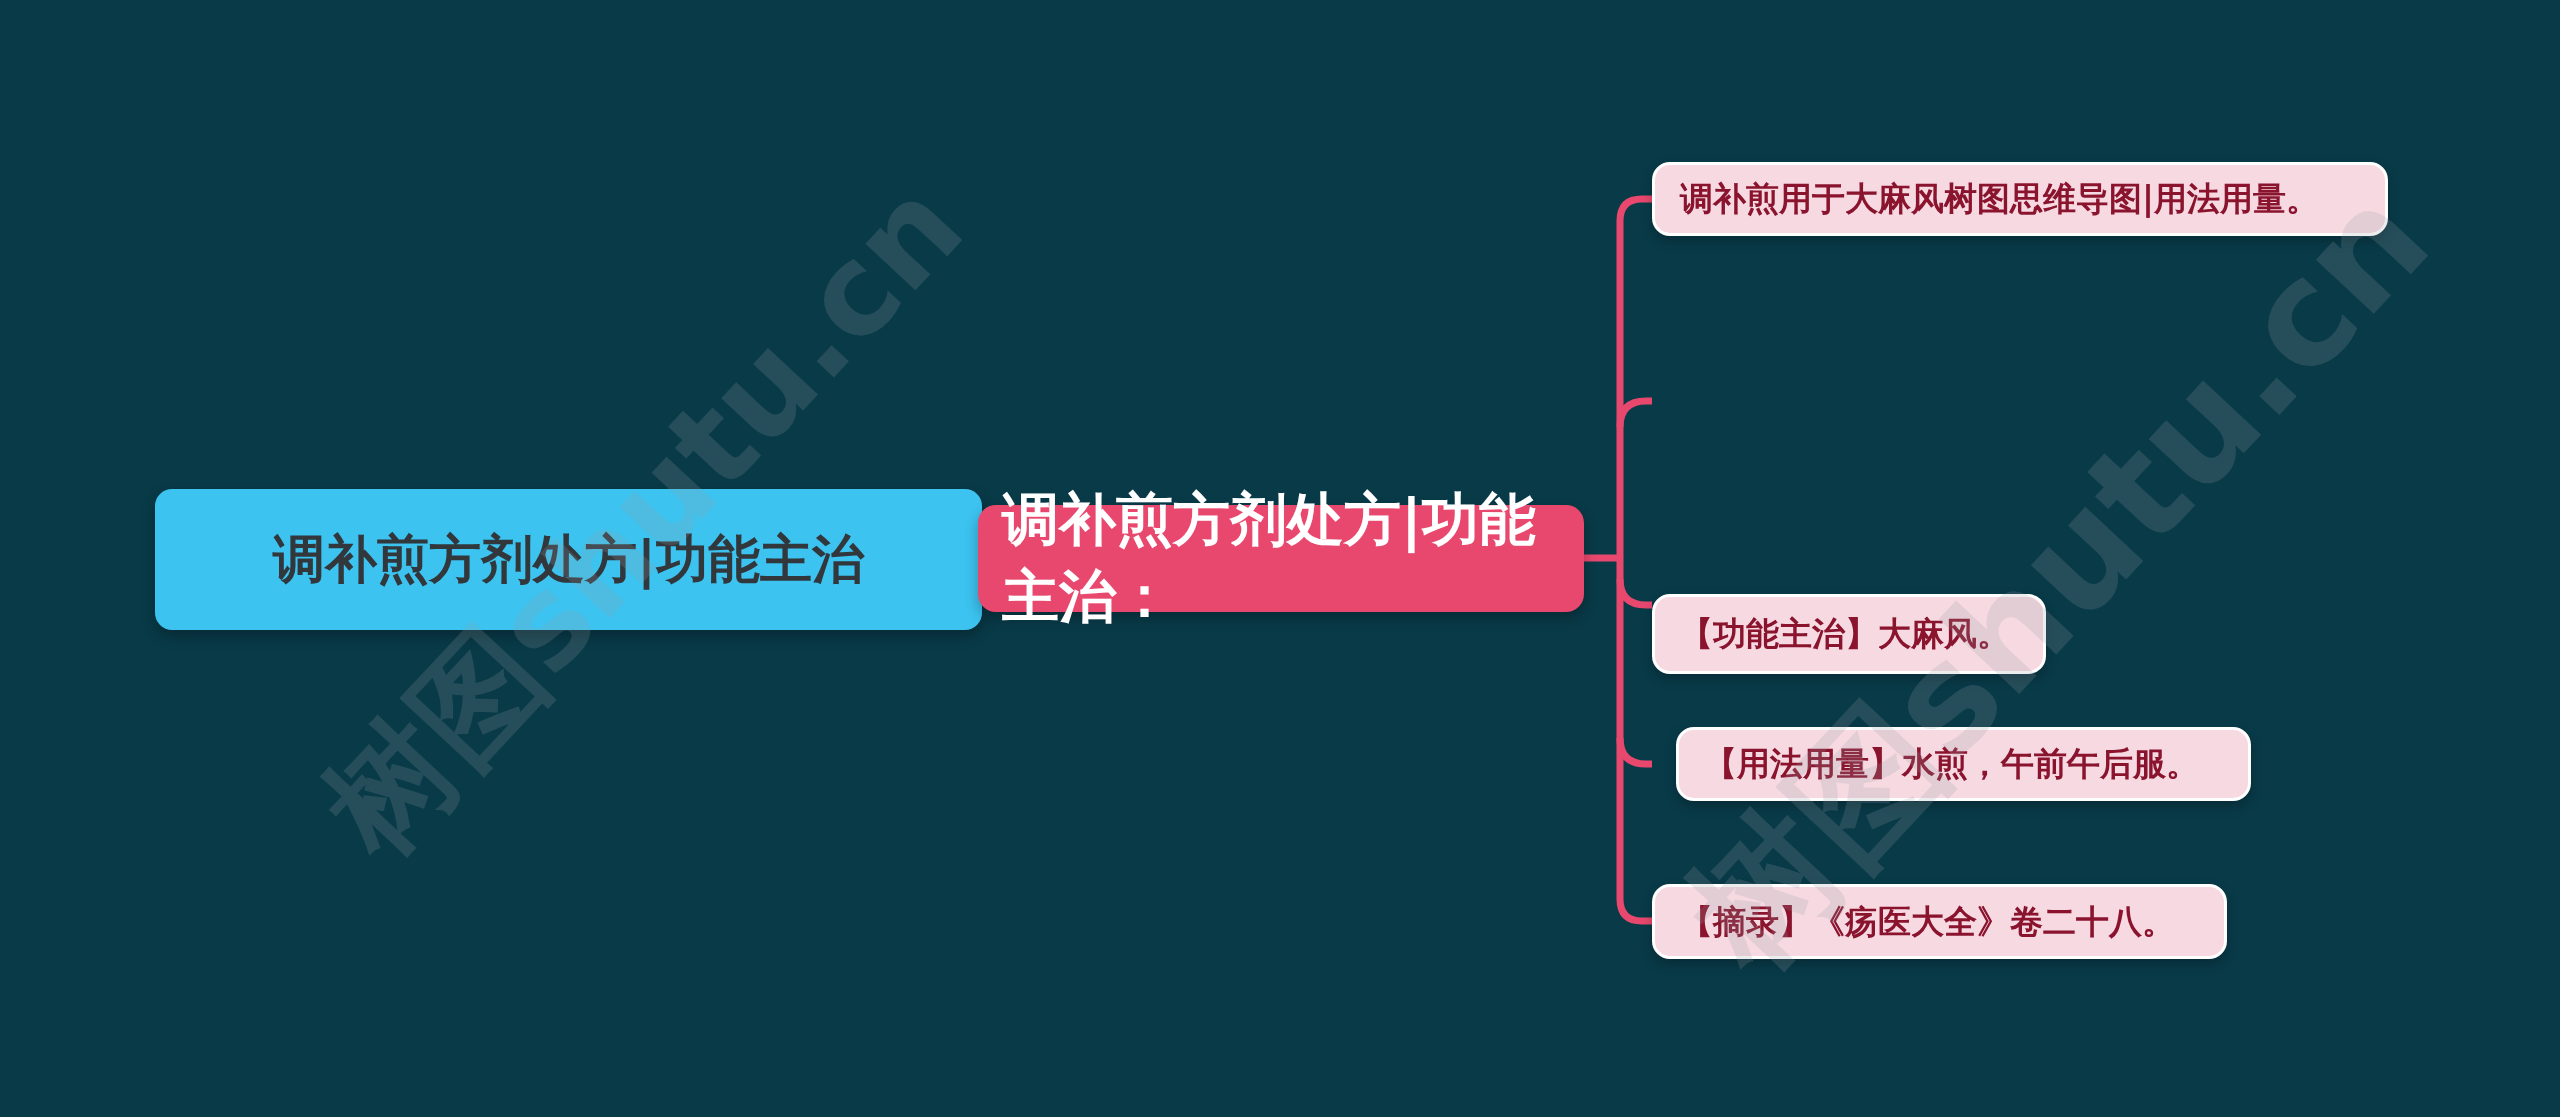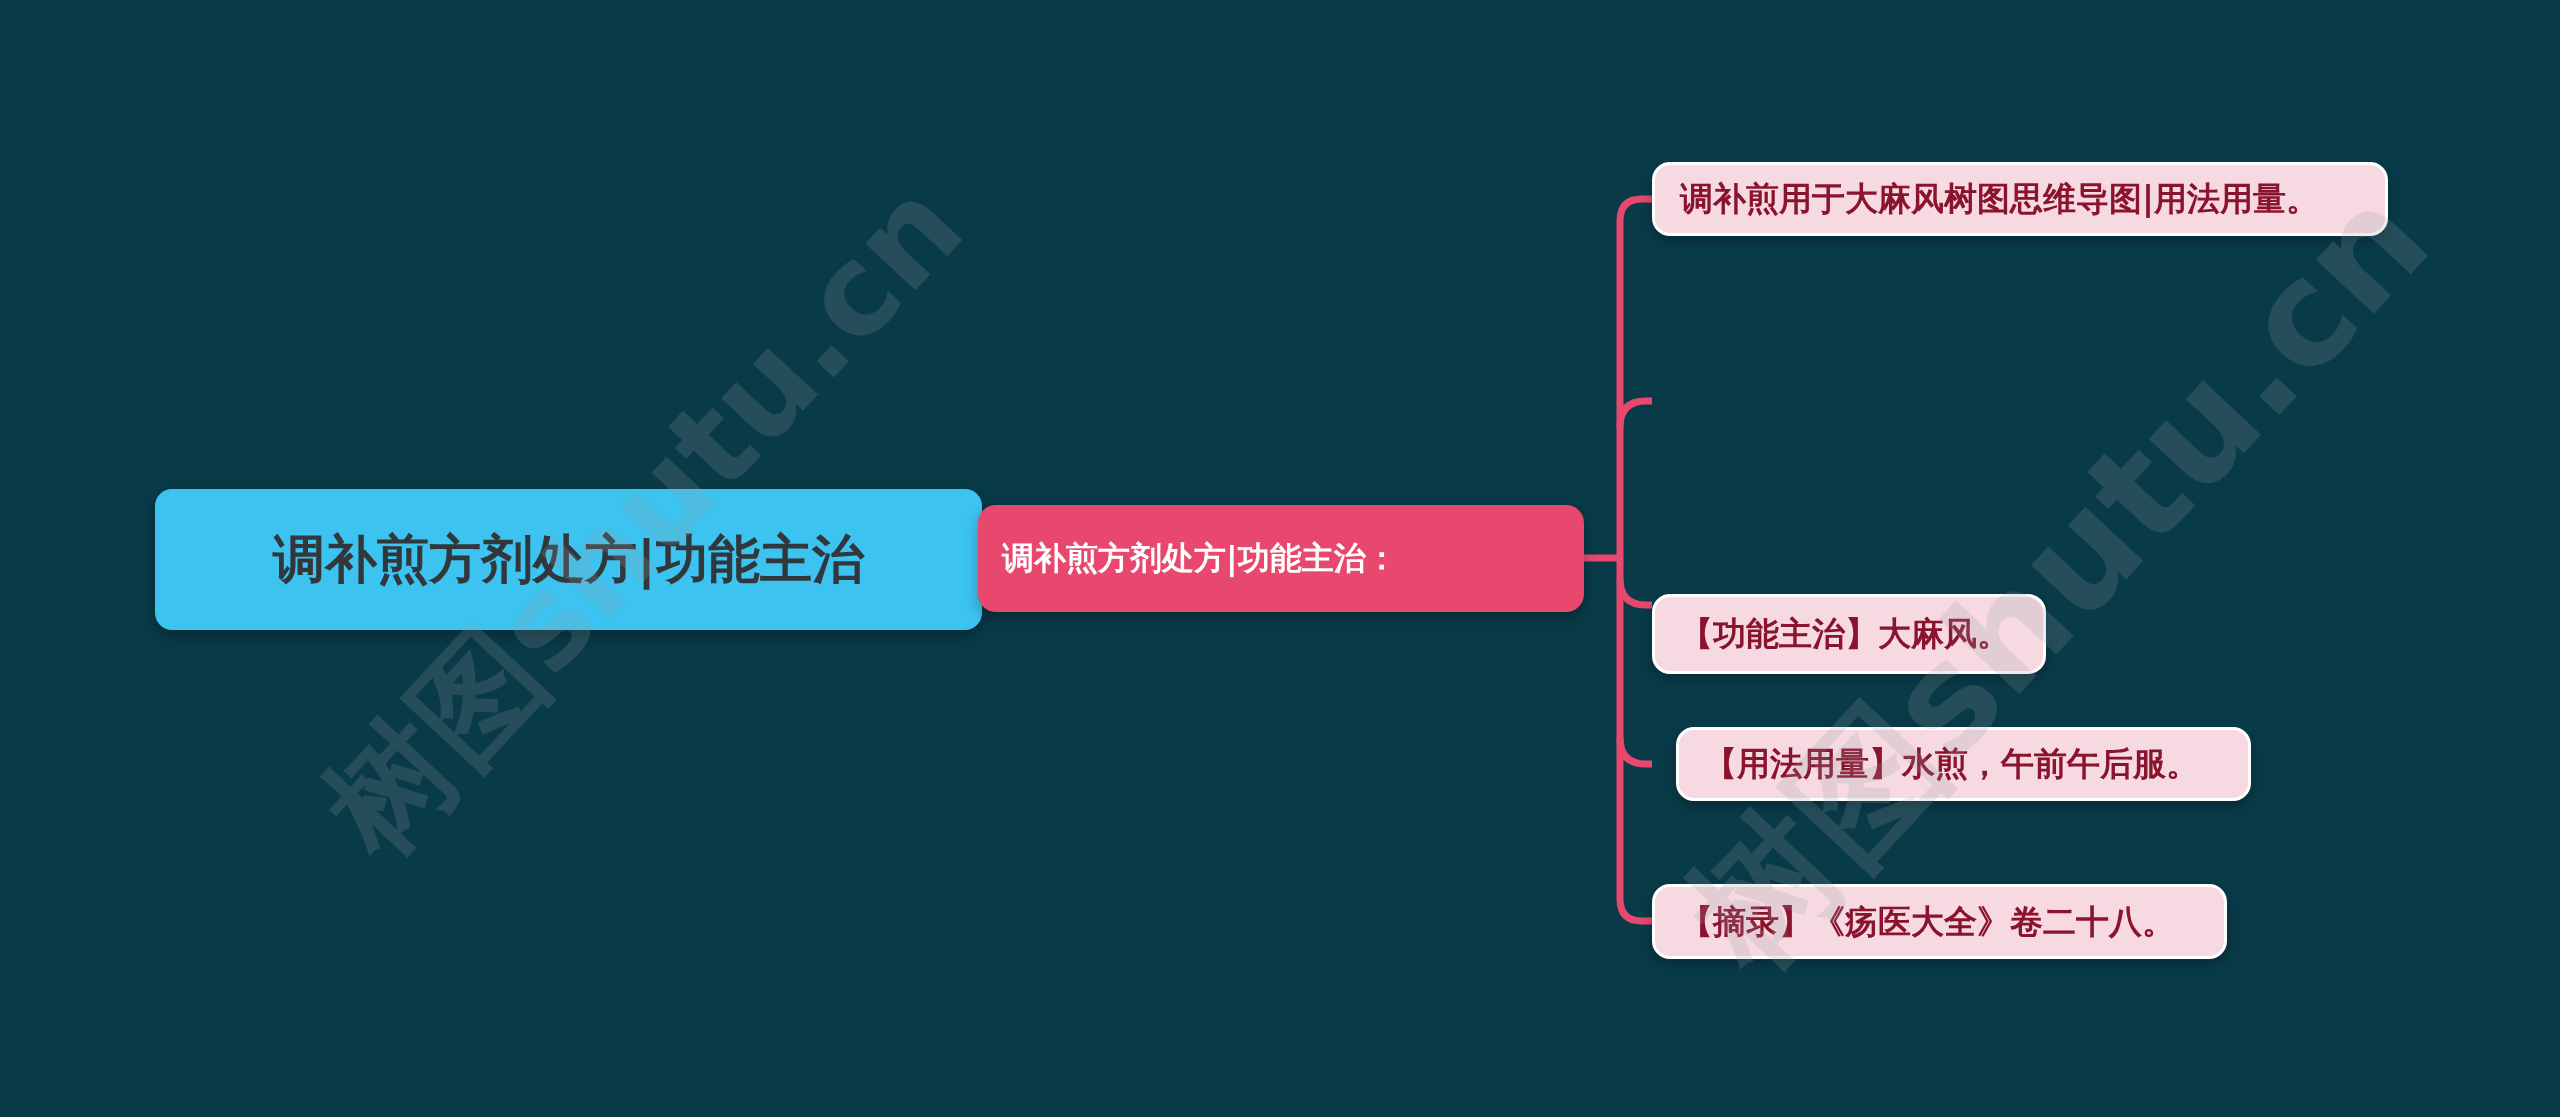--- a/index.html
+++ b/index.html
@@ -54,21 +54,21 @@
     color:var(--root-text,#32373C);
     font-size:52px; font-weight:600;
     justify-content:center;
     box-shadow:0 6px 14px rgba(0,0,0,0.28);
   }
   .center-node{
     left:978px; top:505px; width:606px; height:107px;
     background:var(--accent,#E9486E);
     border-radius:18px;
     color:var(--node-text,#FFFFFF);
-    font-size:32px; font-weight:600;
+    font-size:57px; font-weight:600;
     padding:0 24px;
     box-shadow:0 6px 14px rgba(0,0,0,0.28);
   }
   .branch-node{
     left:1652px;
     background:var(--branch-bg,#F7D9E2);
     border:3px solid var(--branch-border,#FFFFFF);
     border-radius:18px;
     color:var(--branch-text,#8A132E);
     font-size:33px; font-weight:600;

